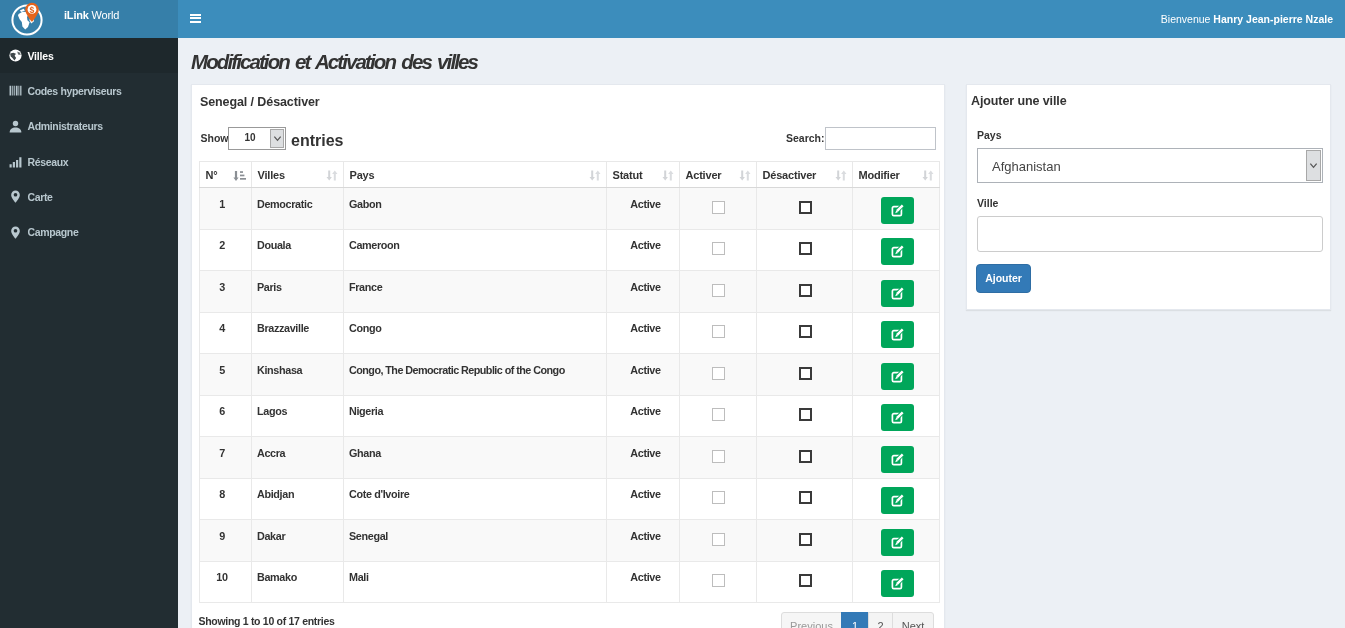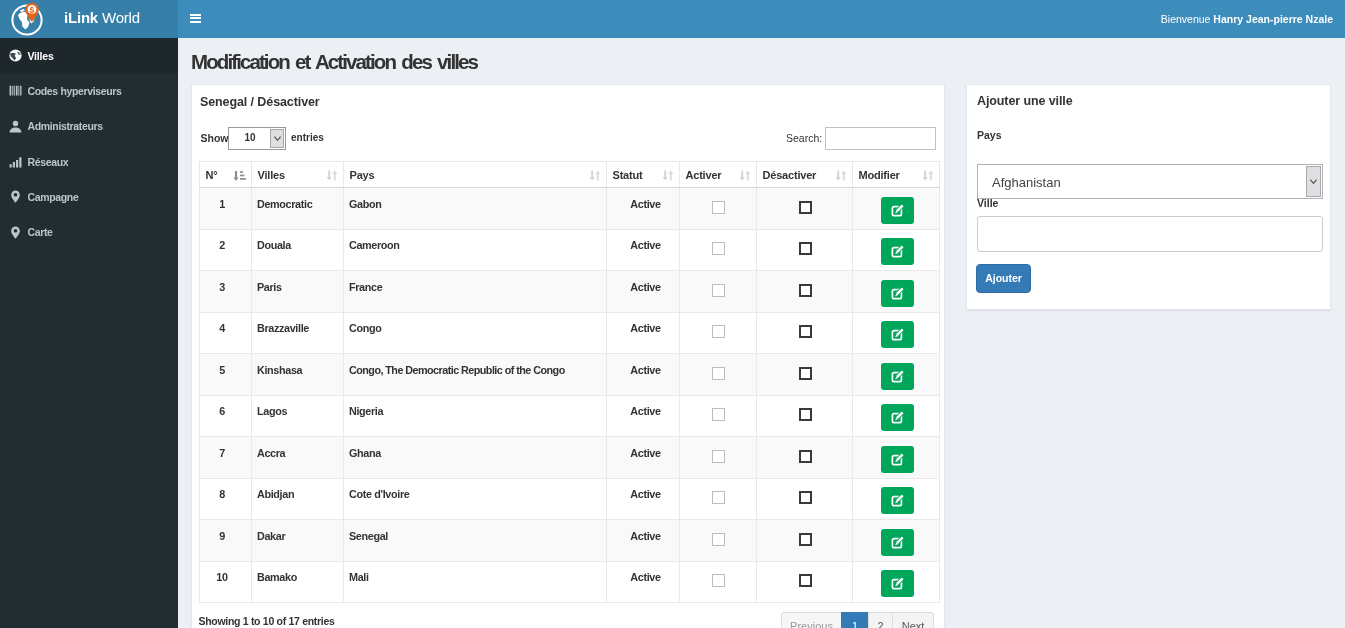--- a/index.html
+++ b/index.html
@@ -1,48 +1,48 @@
 <!DOCTYPE html>
 <html><head>
 <meta charset="utf-8">
 <style>
 * { margin:0; padding:0; box-sizing:border-box; }
 html,body { width:1345px; height:628px; overflow:hidden; font-family:"Liberation Sans", sans-serif; background:#ecf0f5; }
 .abs { position:absolute; }
 
 #header { position:absolute; left:0; top:0; width:1345px; height:38px; background:#3c8dbc; }
 #logo { position:absolute; left:0; top:0; width:178px; height:38px; background:#367fa9; }
-#logo .ltxt { position:absolute; left:64px; top:9px; font-size:15px; color:#fff; font-weight:400; letter-spacing:-0.2px; white-space:nowrap; }
+#logo .ltxt { position:absolute; left:64px; top:9px; font-size:11px; color:#fff; font-weight:400; letter-spacing:-0.2px; white-space:nowrap; }
 #logo .ltxt b { font-weight:700; }
 #hamb { position:absolute; left:190px; top:14px; width:11px; height:9px; }
 #hamb div { height:2px; background:#fff; margin-bottom:1.4px; }
 #welcome { position:absolute; right:12px; top:12.5px; font-size:10.5px; color:#fff; white-space:nowrap;margin-left:24px; }
 #welcome b { font-weight:700; }
 
 #sidebar { position:absolute; left:0; top:38px; width:178px; height:590px; background:#222d32; }
 #sidebar ul { list-style:none; }
 #sidebar li { height:35.3px; display:flex; align-items:center; padding-left:8.5px; color:#b8c7ce; font-size:10.5px; font-weight:600; letter-spacing:-0.35px; }
 #sidebar li.active { background:#1e282c; color:#fff; font-weight:600; letter-spacing:-0.2px; }
 #sidebar li svg { width:13px; height:13px; margin-right:6px; flex:0 0 13px; }
 
-#title { position:absolute; left:191px; top:50px; font-size:20.5px; font-weight:700; color:#333; letter-spacing:-1.9px; word-spacing:2.4px; }
+#title { position:absolute; left:191px; top:50px; font-size:20.5px; font-weight:700; color:#333; letter-spacing:-1.9px; word-spacing:2.4px;font-style:italic; }
 .box { position:absolute; background:#fff; border:1px solid #e4e8ee; box-shadow:0 1px 1px rgba(0,0,0,0.07); }
 #boxL { left:191px; top:84px; width:754px; height:560px; }
 #boxR { left:966px; top:84px; width:365px; height:226px; }
 .box h2 { font-size:12.5px; font-weight:700; color:#333; letter-spacing:-0.1px; }
 #boxL h2 { position:absolute; left:8px; top:10px; }
-#boxR h2 { position:absolute; left:10px; top:9px; }
+#boxR h2 { position:absolute; left:4px; top:9px; }
 
 #lblShow { position:absolute; left:8.5px; top:47px; font-size:10.5px; font-weight:700; color:#333; }
 #selLen { position:absolute; left:36px; top:42px; width:58px; height:23px; border:1px solid #999; background:#fff; }
 #selLen .val { position:absolute; left:0; top:4px; width:42px; text-align:center; font-size:10px; font-weight:700; color:#333; }
 .selbtn { position:absolute; right:1px; top:1px; bottom:1px; background:#dddfe1; border:1px solid #a8a8a8; display:flex; align-items:center; justify-content:center; }
 #selLen .selbtn { width:14px; }
-#lblEntries { position:absolute; left:99px; top:47px; font-size:10px; font-weight:700; color:#333; }
-#lblSearch { position:absolute; left:594px; top:47px; font-size:10.5px; font-weight:400; color:#333; }
+#lblEntries { position:absolute; left:99px; top:47px; font-size:16px; font-weight:700; color:#333; }
+#lblSearch { position:absolute; left:594px; top:47px; font-size:10.5px; font-weight:700; color:#333; }
 #inpSearch { position:absolute; left:633px; top:42px; width:111px; height:23px; border:1px solid #bfc3c9; background:#fff; }
 
 table { position:absolute; left:6.5px; top:76px; width:740px; border-collapse:collapse; table-layout:fixed; }
 th, td { font-size:10.8px; color:#333; letter-spacing:-0.2px; }
 thead th { height:26px; font-size:11px; font-weight:700; text-align:left; padding-left:6px; border:1px solid #e8e8e8; border-bottom:1px solid #d8d8d8; position:relative; }
 thead th svg { position:absolute; right:5px; top:8px; }
 tbody td { height:41.5px; font-weight:700; padding:0 0 0 5.5px; vertical-align:top; border:1px solid #e9e9e9; letter-spacing:-0.35px; }
 tbody td .ct { padding-top:8.5px; line-height:14px; }
 tbody tr.odd { background:#f9f9f9; }
 td.c { text-align:center; padding-left:6px; }
@@ -54,21 +54,21 @@
 
 #info { position:absolute; left:6.5px; top:530px; font-size:10.5px; font-weight:700; color:#333; letter-spacing:-0.3px; }
 #pager { position:absolute; left:589px; top:527px; display:flex; }
 #pager .pg { height:32px; border:1px solid #ddd; background:#fff; font-size:11px; display:flex; align-items:flex-start; justify-content:center; padding-top:6.5px; margin-left:-1px; }
 #pager .pg.prev { width:61px; color:#999; background:#f6f6f6; border-radius:3px 0 0 3px; margin-left:0; }
 #pager .pg.p1 { width:28px; background:#337ab7; border-color:#337ab7; color:#fff; }
 #pager .pg.p2 { width:25px; color:#555; background:#f4f4f4; }
 #pager .pg.next { width:42px; color:#555; background:#f4f4f4; border-radius:0 3px 3px 0; }
 
 .flabel { position:absolute; left:10px; font-size:10.5px; font-weight:700; color:#333; }
-#selPays { position:absolute; left:10px; top:63px; width:346px; height:35px; border:1px solid #adb2b8; background:#fff;margin-top:16px; }
+#selPays { position:absolute; left:10px; top:63px; width:346px; height:35px; border:1px solid #adb2b8; background:#fff; }
 #selPays .val { position:absolute; left:14px; top:9.5px; font-size:13px; color:#444; }
 #selPays .selbtn { width:15px; }
 #inpVille { position:absolute; left:10px; top:131px; width:346px; height:36px; border:1px solid #ccc; border-radius:3px; background:#fff; }
 #btnAdd { position:absolute; left:9px; top:179px; width:55px; height:29px; background:#337ab7; border:1px solid #2e6da4; border-radius:4px; color:#fff; font-size:10.5px; font-weight:700; text-align:center; line-height:27px; }
 .chev { width:9px; height:9px; }
 </style>
 </head>
 <body>
 <div id="header">
   <div id="logo">
@@ -103,24 +103,24 @@
         </svg>Codes hyperviseurs</li>
     <li><svg viewBox="0 0 12 12">
           <circle cx="6" cy="3.2" r="2.5" fill="currentColor"></circle>
           <path d="M0.6 11.6c0-3.2 2.4-4.6 5.4-4.6s5.4 1.4 5.4 4.6z" fill="currentColor"></path>
         </svg>Administrateurs</li>
     <li><svg viewBox="0 0 12 12">
           <path d="M0.5 8.5h2v3h-2zM3.5 6.5h2v5h-2zM6.5 4.5h2v7h-2zM9.5 2h2v9.5h-2z" fill="currentColor"></path>
         </svg>Réseaux</li>
     <li><svg viewBox="0 0 12 12">
           <path fill-rule="evenodd" d="M6 0.5C3.8 0.5 2 2.3 2 4.5 2 7.2 6 11.7 6 11.7s4-4.5 4-7.2C10 2.3 8.2 0.5 6 0.5zm0 5.6a1.7 1.7 0 1 1 0-3.4 1.7 1.7 0 0 1 0 3.4z" fill="currentColor"></path>
-        </svg>Campagne</li>
+        </svg>Carte</li>
     <li><svg viewBox="0 0 12 12">
           <path fill-rule="evenodd" d="M6 0.5C3.8 0.5 2 2.3 2 4.5 2 7.2 6 11.7 6 11.7s4-4.5 4-7.2C10 2.3 8.2 0.5 6 0.5zm0 5.6a1.7 1.7 0 1 1 0-3.4 1.7 1.7 0 0 1 0 3.4z" fill="currentColor"></path>
-        </svg>Carte</li>
+        </svg>Campagne</li>
   </ul>
 </div>
 
 <div id="title">Modification et Activation des villes</div>
 
 <div class="box" id="boxL">
   <h2>Senegal / Désactiver</h2>
   <div id="lblShow">Show</div>
   <div id="selLen">
       <div class="val">10</div>

